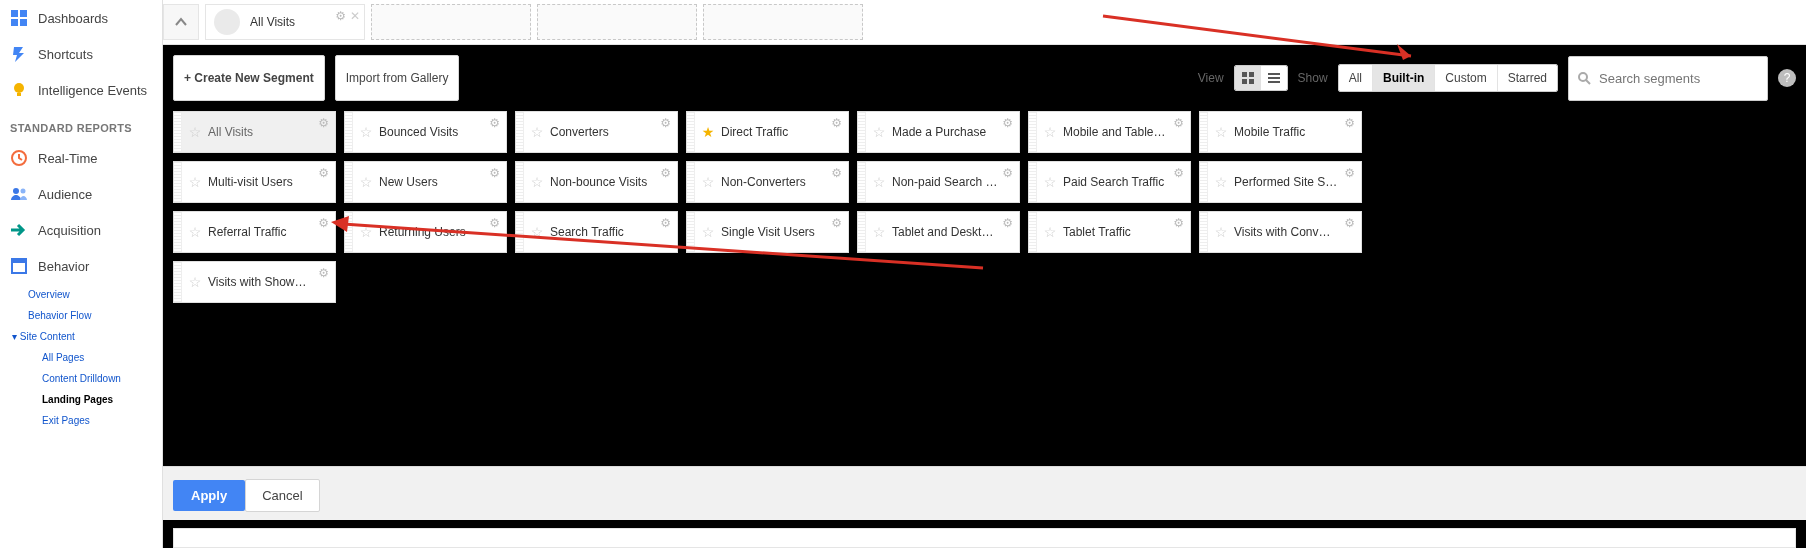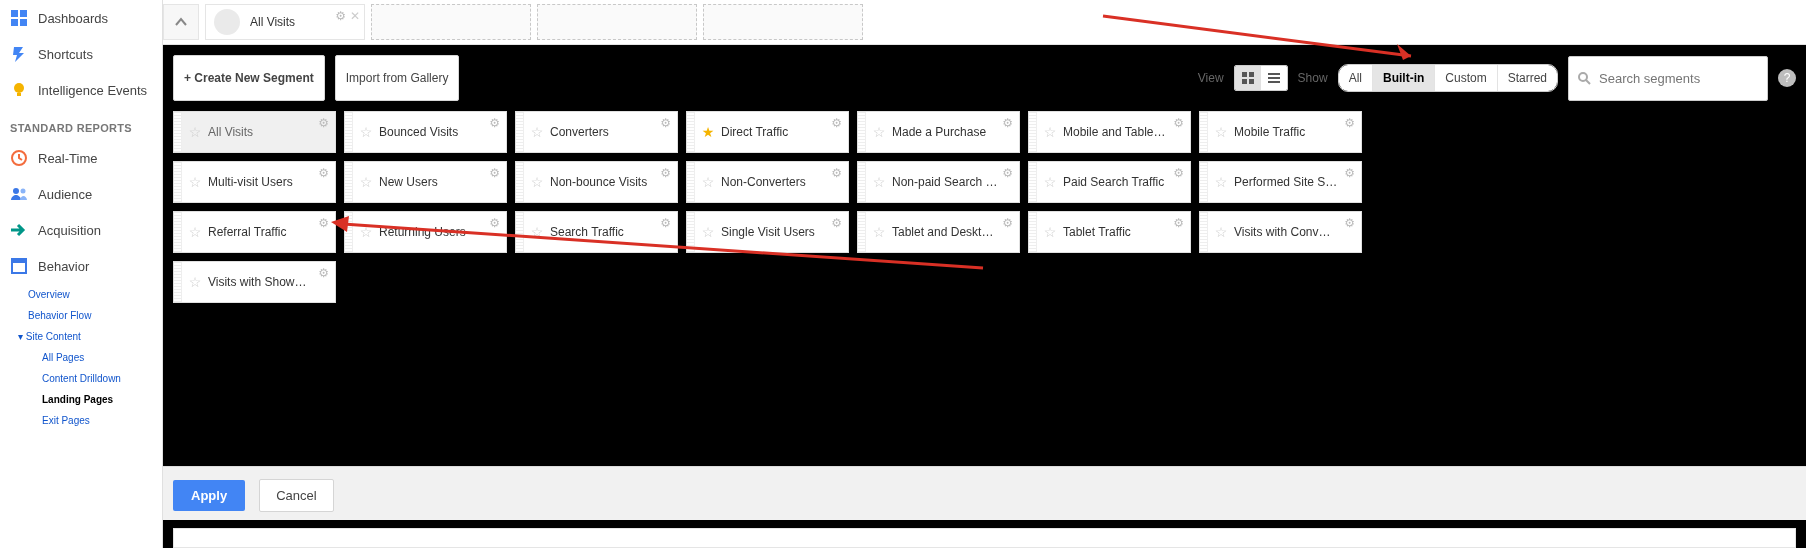--- a/index.html
+++ b/index.html
@@ -4,21 +4,21 @@
 <style>
   html,body{margin:0;padding:0;font-family:Arial,Helvetica,sans-serif;font-size:13px;color:#333;background:#fff;}
   *{box-sizing:border-box;}
   .app{display:flex;width:1806px;height:548px;position:relative;overflow:hidden;}
   
   .sidebar{width:163px;background:#fff;border-right:1px solid #e5e5e5;position:relative;}
   .side-item{display:flex;align-items:center;gap:10px;padding:9px 10px;color:#444;cursor:pointer;}
   .side-item .ic{width:18px;height:18px;display:flex;align-items:center;justify-content:center;}
   .side-hdr{font-size:11px;font-weight:bold;color:#777;padding:14px 10px 6px;letter-spacing:.3px;}
   .side-sub{padding:5px 10px 5px 28px;color:#15c;font-size:10px;cursor:pointer;}
-  .side-sub.caret{padding-left:18px;}
+  .side-sub.caret{padding-left:12px;}
   .side-sub.s2{padding-left:42px;color:#15c;}
   .side-sub.active{font-weight:bold;color:#000;}
   .splitter{position:absolute;top:0;bottom:0;right:-7px;width:7px;background:linear-gradient(to right,#f3f3f3,#e3e3e3);border-left:1px solid #e0e0e0;border-right:1px solid #ccc;}
   .splitter .grip{position:absolute;top:58px;left:1px;width:5px;height:30px;display:flex;flex-direction:column;justify-content:space-between;}
   .splitter .dot{width:2px;height:2px;background:#999;border-radius:50%;margin:2px auto;}
   
   .main{flex:1;background:#000000;position:relative;display:flex;flex-direction:column;}
   .topstrip{background:#fff;border-bottom:1px solid #e3e3e3;padding:4px 6px 4px 0;display:flex;align-items:flex-start;gap:6px;}
   .chev-btn{width:36px;height:36px;display:flex;align-items:center;justify-content:center;background:#f7f7f7;border:1px solid #e5e5e5;cursor:pointer;}
   .seg-chip{position:relative;width:160px;height:36px;border:1px solid #e5e5e5;background:#fff;display:flex;align-items:center;padding:4px 8px;gap:10px;}
@@ -28,40 +28,40 @@
   .seg-chip .x{position:absolute;top:4px;right:4px;color:#ccc;font-size:12px;}
   .seg-empty{width:160px;height:36px;border:1px dashed #c8c8c8;background:#fafafa;}
   .ctrlbar{display:flex;align-items:center;padding:10px;gap:10px;}
   .btn{background:#fff;border:1px solid #d6d6d6;border-radius:2px;padding:15px 10px;font-size:12px;color:#444;cursor:pointer;}
   .btn.bold{font-weight:bold;}
   .spacer{flex:1;}
   .lbl-s{font-size:12px;color:#666;}
   .view-toggle{display:flex;border:1px solid #ccc;border-radius:2px;overflow:hidden;}
   .view-toggle .v{width:26px;height:24px;display:flex;align-items:center;justify-content:center;background:#fff;cursor:pointer;}
   .view-toggle .v.active{background:#e1e1e1;}
-  .filter-group{display:flex;border:1px solid #ccc;border-radius:10px;overflow:hidden;}
+  .filter-group{display:flex;border:1px solid #ccc;border-radius:2px;overflow:hidden;}
   .filter-group .f{padding:6px 10px;font-size:12px;color:#444;background:#fff;border-right:1px solid #e3e3e3;cursor:pointer;}
   .filter-group .f:last-child{border-right:none;}
   .filter-group .f.active{background:#e5e5e5;font-weight:bold;color:#000;}
   .search-wrap{display:flex;align-items:center;border:1px solid #ccc;background:#fff;border-radius:2px;height:45px;min-width:200px;padding:0 8px;gap:6px;}
   .search-wrap input{border:none;outline:none;font-size:13px;color:#555;width:150px;}
   .help{width:18px;height:18px;border-radius:50%;background:#bdbdbd;color:#fff;font-size:12px;display:flex;align-items:center;justify-content:center;cursor:pointer;}
   
   .grid{padding:0 10px 10px;display:grid;grid-template-columns:repeat(7,163px);gap:8px;align-content:start;}
   .card{height:42px;background:#fff;border:1px solid #e0e0e0;display:flex;align-items:center;position:relative;cursor:pointer;}
   .card .handle{width:8px;height:100%;background:repeating-linear-gradient(#eee 0 1px,#fff 1px 3px);border-right:1px solid #eee;}
   .card .star{width:26px;text-align:center;color:#ccc;font-size:14px;}
   .card .star.on{color:#f5b400;}
   .card .name{flex:1;font-size:12px;color:#333;white-space:nowrap;overflow:hidden;text-overflow:ellipsis;padding-right:4px;}
   .card .gear{position:absolute;top:4px;right:6px;color:#bbb;font-size:12px;}
   .card.sel{background:#f0f0f0;}
   .card.sel .name{color:#666;}
   .scrollarea{flex:1;overflow:auto;}
   
-  .footer{background:#f1f1f1;border-top:1px solid #ddd;padding:12px 10px 8px;display:flex;align-items:center;gap:14px;}
+  .footer{background:#f1f1f1;border-top:1px solid #ddd;padding:12px 10px 8px;display:flex;align-items:center;}
   .btn-primary{background:#4285f4;color:#fff;border:none;border-radius:2px;padding:8px 18px;font-weight:bold;font-size:13px;cursor:pointer;}
   .btn-link{background:#fff;border:1px solid #d5d5d5;border-radius:2px;padding:8px 16px;color:#444;font-size:13px;cursor:pointer;}
   .partial-tabs{background:#fff;border:1px solid #e5e5e5;margin:8px 10px 0;height:20px;}
   
   .arrow{position:absolute;pointer-events:none;}
   svg.arrow line{stroke:#d93025;stroke-width:3;}
   svg.arrow polygon{fill:#d93025;}
   
   .ic svg{display:block;}
 </style>

